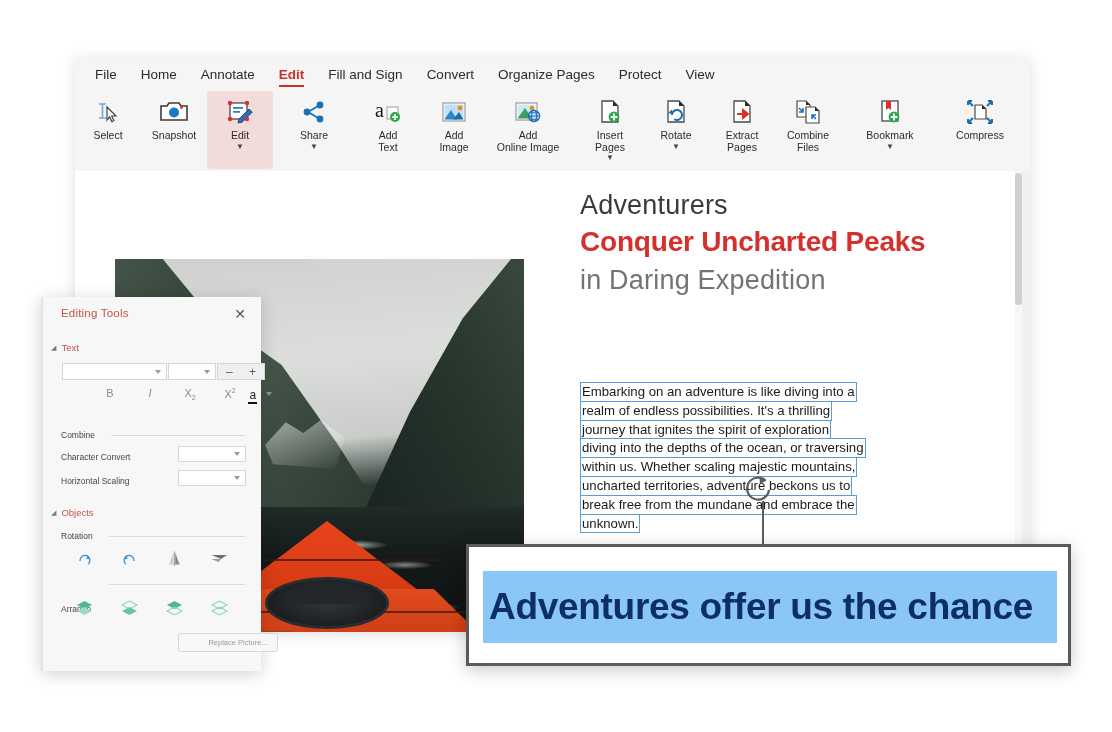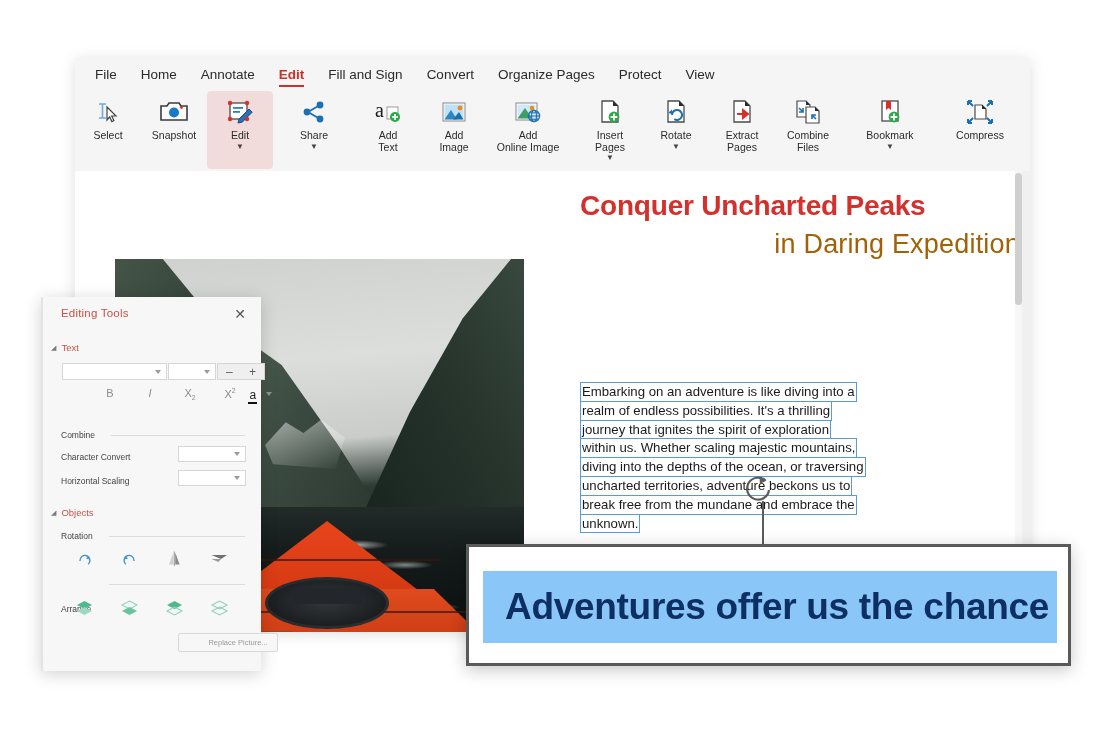--- a/index.html
+++ b/index.html
@@ -107,21 +107,21 @@
       border-radius:50%;border:3px solid #2a2d2f;}
   .ph-hatch-i{position:absolute;left:24px;top:8px;width:70px;height:16px;
       background:#23262a;border-radius:4px;}
   .ph-grab{position:absolute;left:60px;top:372px;width:130px;height:22px;
       border:4px solid #8b4a24;border-bottom:none;border-radius:80px 80px 0 0;opacity:.85;}
 
   
   .doc-head{position:absolute;left:505px;top:16px;width:440px;}
   .dh1{font-size:27px;color:#3b3b3b;line-height:36px;font-weight:400;letter-spacing:.2px;}
   .dh2{font-size:28px;color:#d4302c;line-height:38px;font-weight:bold;letter-spacing:-.2px;}
-  .dh3{font-size:27px;color:#a16207;line-height:38px;font-weight:400;letter-spacing:.2px;text-align:right;}
+  .dh3{font-size:27px;color:#737373;line-height:38px;font-weight:400;letter-spacing:.2px;}
 
   .doc-para{position:absolute;left:505px;top:211px;width:350px;}
   .doc-para .ln{
     display:table;font-size:13.2px;line-height:17.8px;color:#1a1a1a;
     border:1px solid #5b9bd5;background:#ffffff;
     margin-bottom:-1px;padding:0 1px;white-space:nowrap;
   }
 
   
   .rot-stem{position:absolute;left:687px;top:330px;width:2px;height:75px;background:#5c5c5c;}
@@ -175,21 +175,21 @@
     position:absolute;left:466px;top:544px;width:605px;height:122px;
     background:#ffffff;border:3px solid #5a5a5a;
     box-shadow:0 4px 16px rgba(0,0,0,.22);box-sizing:border-box;
   }
   .callout-hl{
     position:absolute;left:14px;top:24px;width:574px;height:72px;
     background:#8ac6f7;display:flex;align-items:center;
   }
   .callout-hl .txt{
     font-size:37px;font-weight:bold;color:#0d2f63;letter-spacing:-.3px;
-    padding-left:22px;white-space:nowrap;text-align:right;
+    padding-left:6px;white-space:nowrap;text-align:right;
   }
 </style>
 </head>
 <body>
 
 <div id="app">
 
   <div class="window">
 
     <div class="menubar">
@@ -418,30 +418,31 @@
           <div class="ph-kayak2"></div>
           <div class="ph-seam" style="left:96px;top:300px;width:230px;"></div>
           <div class="ph-seam" style="left:62px;top:352px;width:296px;"></div>
           <div class="ph-hatch">
             <div class="ph-hatch-i"></div>
           </div>
           <div class="ph-grab"></div>
         </div>
 
         <div class="doc-head">
+          <div class="dh1">Adventurers</div>
           <div class="dh2">Conquer Uncharted Peaks</div>
           <div class="dh3">in Daring Expedition</div>
         </div>
 
         <div class="doc-para">
           <div class="ln">Embarking on an adventure is like diving into a</div>
           <div class="ln">realm of endless possibilities. It's a thrilling</div>
           <div class="ln">journey that ignites the spirit of exploration</div>
+          <div class="ln">diving into the depths of the ocean, or traversing</div>
           <div class="ln">within us. Whether scaling majestic mountains,</div>
-          <div class="ln">diving into the depths of the ocean, or traversing</div>
           <div class="ln">uncharted territories, adventure beckons us to</div>
           <div class="ln">break free from the mundane and embrace the</div>
           <div class="ln">unknown.</div>
         </div>
 
         <div class="rot-stem"></div>
         <div class="rot-knob">
           <svg width="34" height="34" viewBox="0 0 34 34">
             <path d="M22.5 7.5A11 11 0 1 0 26 17" fill="none" stroke="#5c5c5c" stroke-width="2.2"></path>
             <path d="M16.5 3.5l7 4-6.6 3.6z" fill="#5c5c5c"></path>

